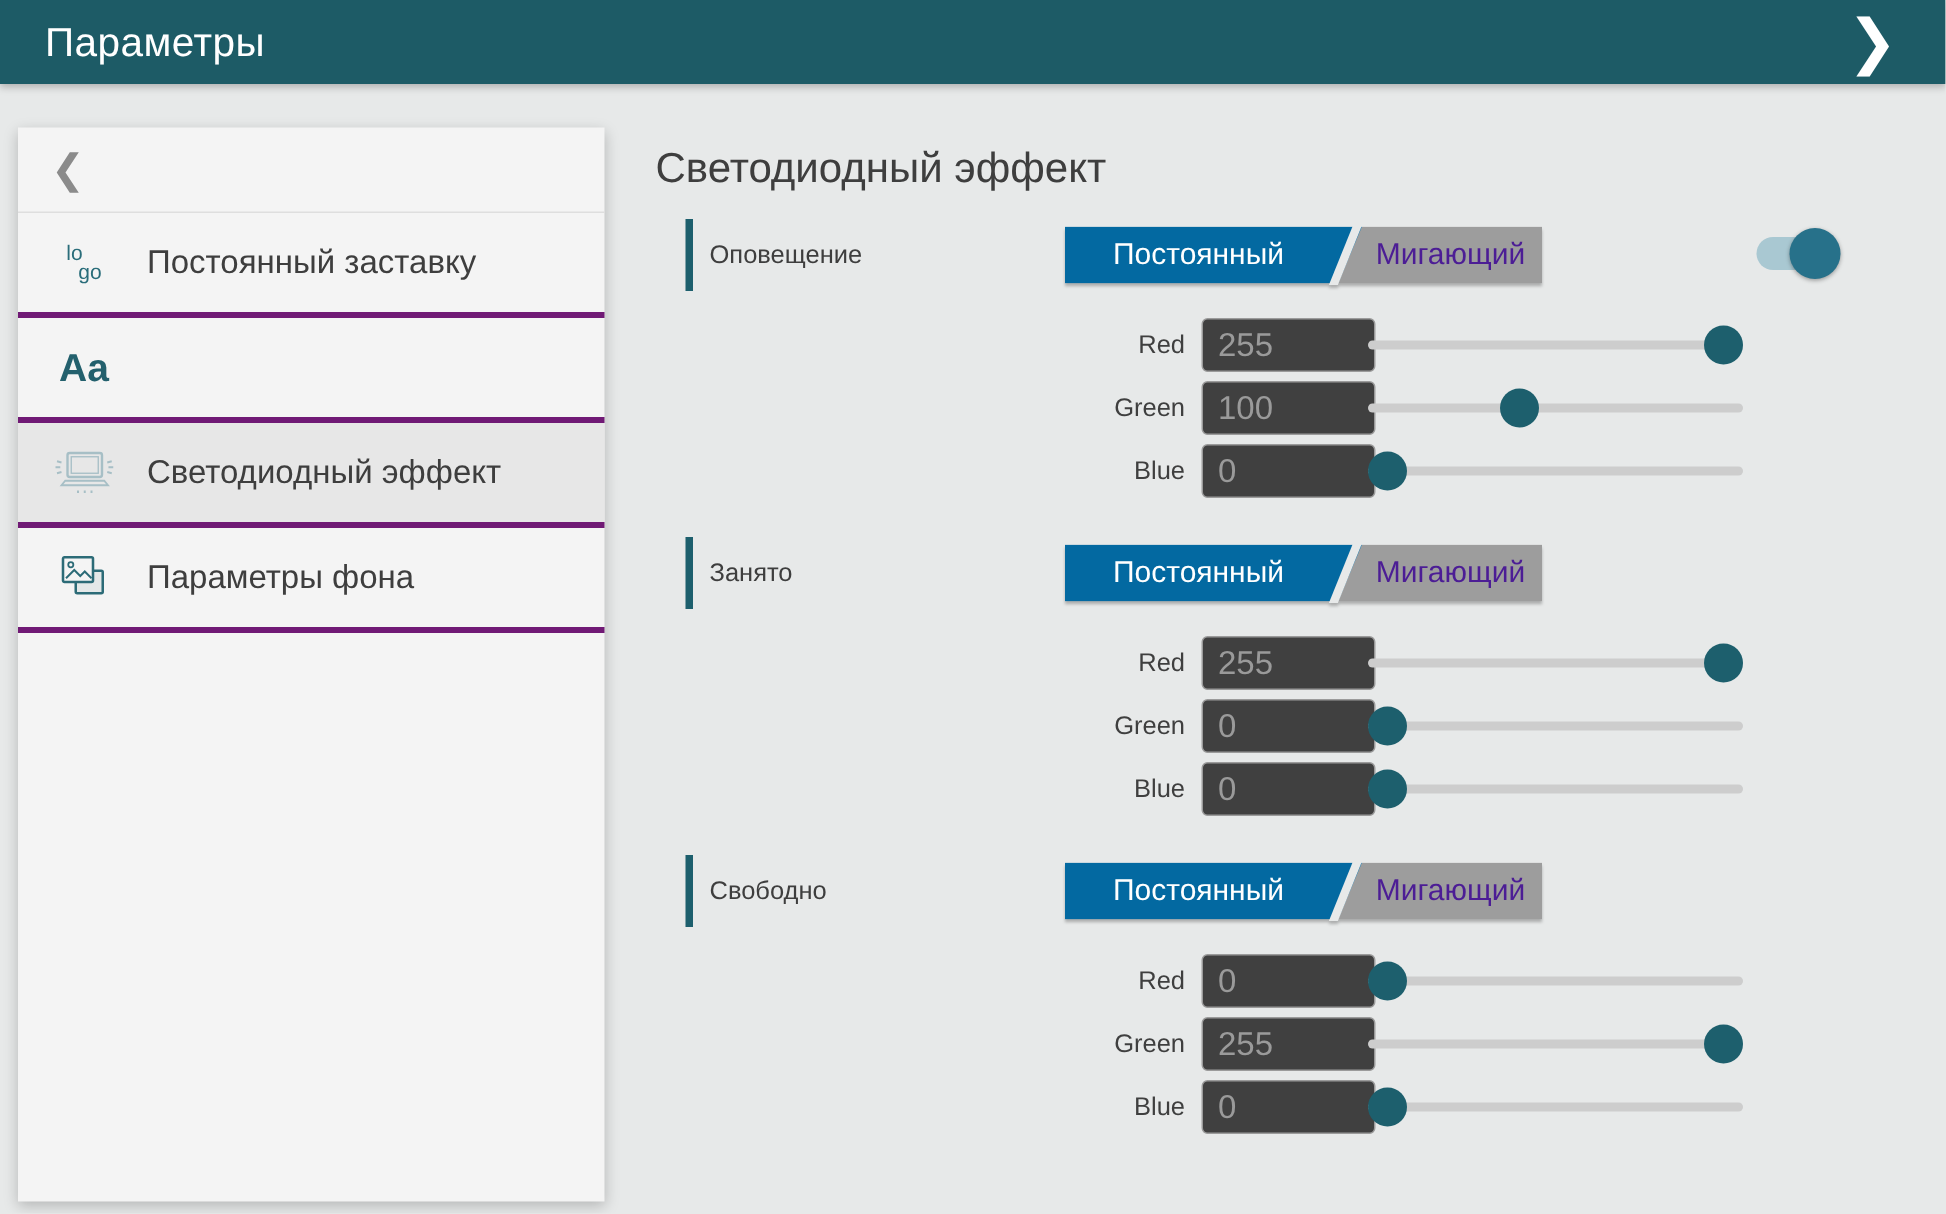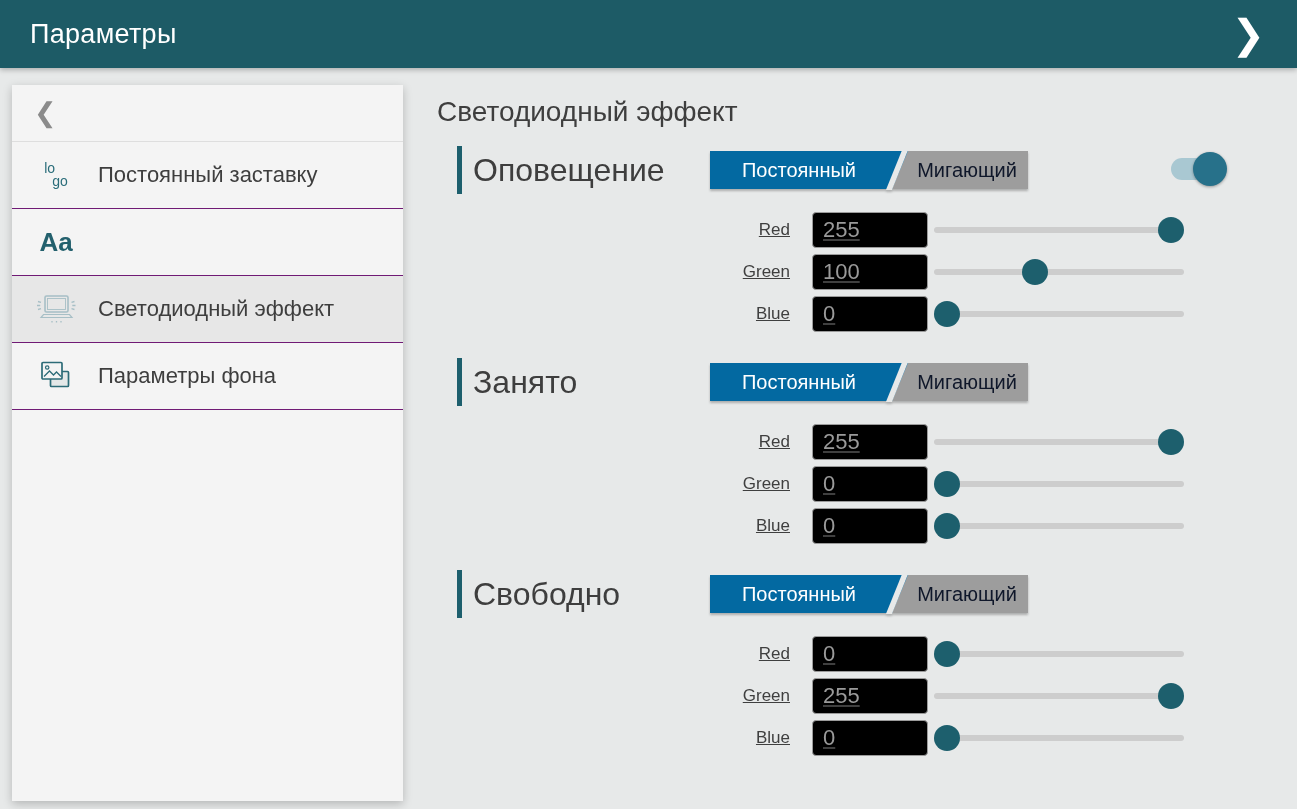--- a/index.html
+++ b/index.html
@@ -4,21 +4,21 @@
 <style>
   html,body{margin:0;padding:0;}
   body{
     width:1297px;height:809px;position:relative;overflow:hidden;
     background:#e7e9e9;
     font-family:"Liberation Sans","DejaVu Sans",sans-serif;
     color:#3f3f3f;
   }
   
   .header{
-    position:absolute;left:0;top:0;right:0;height:68px;
+    position:absolute;left:0;top:0;right:0;height:56px;
     background:#1d5b66;display:flex;align-items:center;
     padding:0 30px;box-sizing:border-box;
     box-shadow:0 2px 5px rgba(0,0,0,.25);z-index:10;
   }
   .header-title{color:#fff;font-size:27px;font-weight:400;letter-spacing:.3px;}
   .header-forward{
     margin-left:auto;color:#fff;font-size:40px;font-weight:700;
     line-height:1;cursor:pointer;user-select:none;padding-right:2px;
   }
   
@@ -27,61 +27,61 @@
     background:#f4f4f4;box-shadow:0 3px 9px rgba(0,0,0,.22);z-index:5;
   }
   .side-back{
     height:56px;display:flex;align-items:center;padding-left:22px;
     border-bottom:1px solid #dedede;cursor:pointer;
   }
   .side-back-glyph{color:#8b8b8b;font-size:27px;font-weight:700;}
   .side-item{
     display:flex;align-items:center;gap:18px;
     padding:14px 14px 14px 20px;min-height:38px;
-    border-bottom:1px solid #701a75;cursor:pointer;
+    border-bottom:4px solid #701a75;cursor:pointer;
   }
   .side-item.selected{background:#e7e7e7;}
   .side-icon{width:48px;min-width:48px;display:flex;justify-content:center;align-items:center;}
   .side-label{font-size:22px;color:#3e3e3e;line-height:1.25;}
   .logo-icon{color:#2a6d7a;font-size:14px;line-height:.95;font-weight:500;}
   .logo-icon .l2{display:block;margin-left:8px;}
   .aa-icon{color:#23606d;font-size:26px;font-weight:700;}
   
   .main{position:absolute;left:437px;top:96px;right:0;bottom:0;}
   .main-title{font-size:28px;font-weight:400;color:#3e3e3e;margin:0 0 18px 0;}
   .section{margin-bottom:4px;}
   .sec-head{position:relative;height:48px;margin-bottom:17px;}
   .sec-bar{position:absolute;left:20px;top:0;width:5px;height:48px;background:#1d5f6d;}
-  .sec-label{position:absolute;left:36px;top:0;line-height:48px;font-size:32px;color:#3e3e3e;}
+  .sec-label{position:absolute;left:36px;top:0;line-height:48px;font-size:17px;color:#3e3e3e;}
   
   .segmented{position:absolute;left:273px;top:5px;width:318px;height:38px;
     filter:drop-shadow(0 2px 1px rgba(0,0,0,.25));}
   .seg-off{position:absolute;left:182px;right:0;top:0;bottom:0;background:#9d9d9d;
     clip-path:polygon(16px 0,100% 0,100% 100%,0 100%);
     display:flex;align-items:center;justify-content:center;cursor:pointer;}
-  .seg-off span{color:#0f172a;font-size:20px;padding-left:14px;}
+  .seg-off span{color:#4c1d95;font-size:20px;padding-left:14px;}
   .seg-on{position:absolute;left:0;top:0;bottom:0;width:198px;background:#0369a1;
     clip-path:polygon(0 0,100% 0,calc(100% - 16px) 100%,0 100%);
     display:flex;align-items:center;justify-content:center;cursor:pointer;}
   .seg-on span{color:#fff;font-size:20px;padding-right:20px;}
   .seg-gap{position:absolute;left:184px;top:-1px;bottom:-1px;width:6px;
     background:#e7e9e9;transform:skewX(-22deg);z-index:2;}
   
   .toggle{position:absolute;right:70px;top:5px;width:56px;height:36px;cursor:pointer;}
   .toggle-track{position:absolute;left:0;top:7px;width:44px;height:22px;border-radius:11px;background:#a9c8d2;}
   .toggle-thumb{position:absolute;right:0;top:1px;width:34px;height:34px;border-radius:50%;
     background:#27718a;box-shadow:0 1px 3px rgba(0,0,0,.35);}
   
   .channels{margin-left:268px;margin-bottom:26px;}
-  .chan-row{display:grid;grid-template-columns:85px 100px 250px;column-gap:22px;
-    align-items:center;margin-bottom:5px;height:37px;text-decoration:underline;}
+  .chan-row{display:grid;grid-template-columns:85px 100px 250px;column-gap:11px;
+    align-items:center;margin-bottom:5px;height:37px;}
   .chan-label{font-size:17px;color:#3f3f3f;text-align:right;}
   .chan-input{
     width:116px;height:36px;box-sizing:border-box;border:1px solid #9b9b9b;border-radius:4px;
-    background:#000000;font-size:22px;color:#9a9a9a;padding:0 10px;
+    background:#404040;font-size:22px;color:#9a9a9a;padding:0 10px;
     font-family:"Liberation Sans","DejaVu Sans",sans-serif;outline:none;
   }
   .track{position:relative;height:6px;border-radius:3px;background:#cdcdcd;cursor:pointer;}
   .thumb{position:absolute;top:50%;transform:translateY(-50%);
     width:26px;height:26px;border-radius:50%;background:#1d5f6d;
     left:calc((100% - 26px) * var(--p,0));}
 </style>
 </head>
 <body>
 

